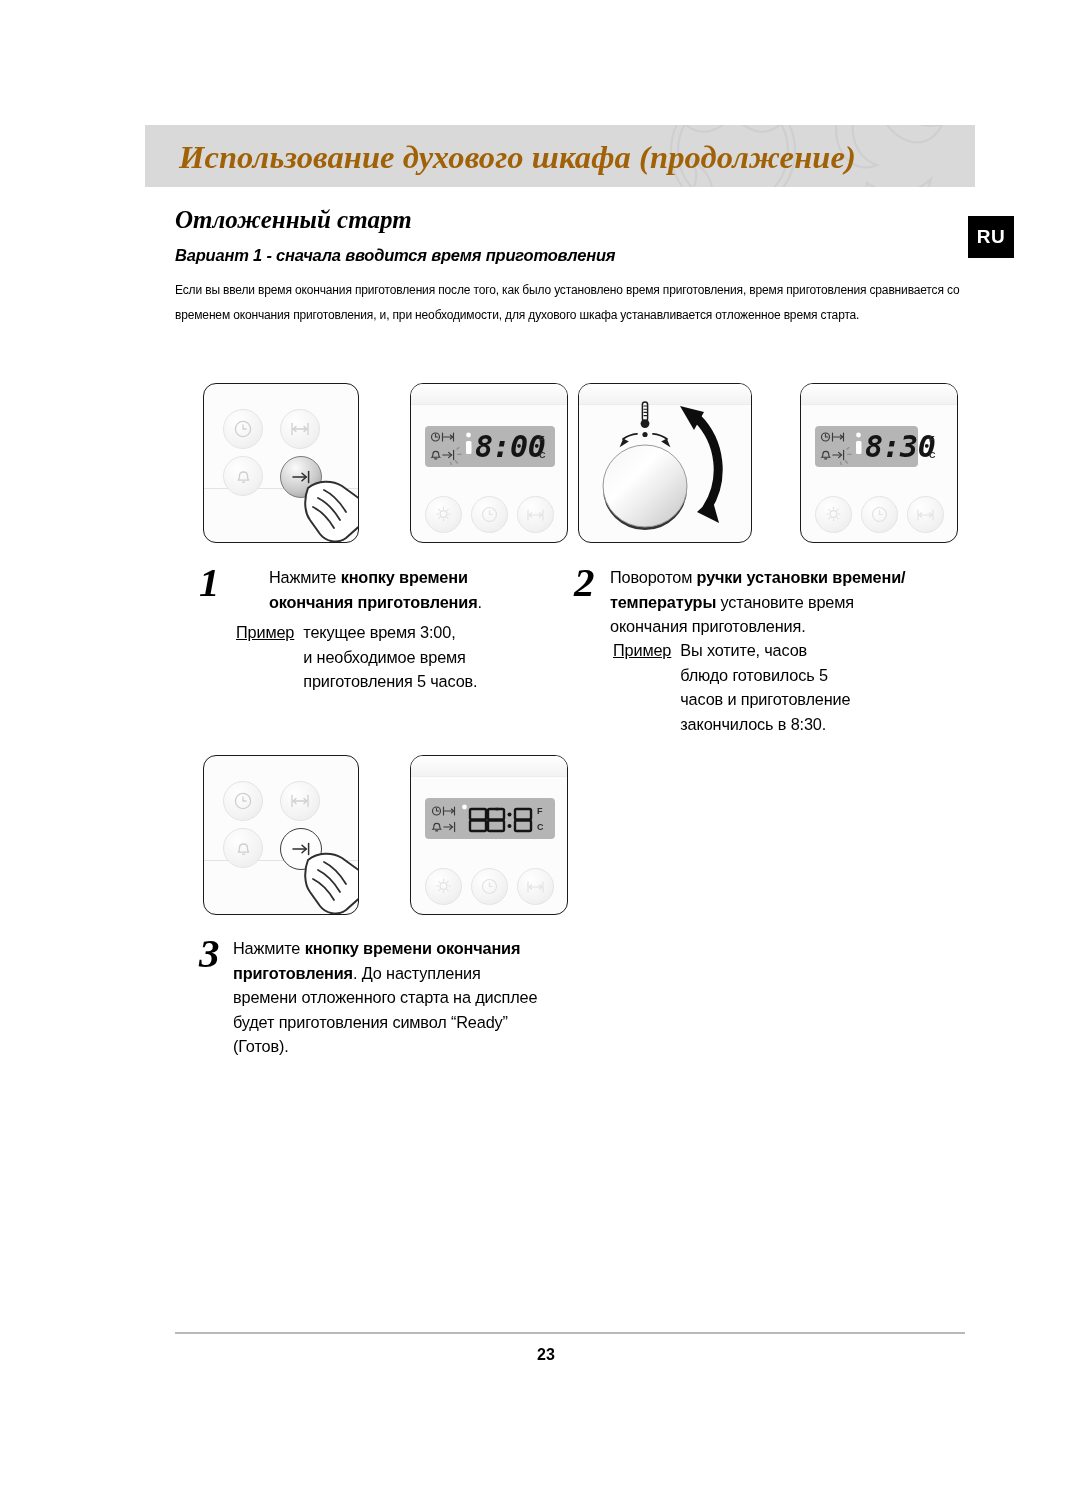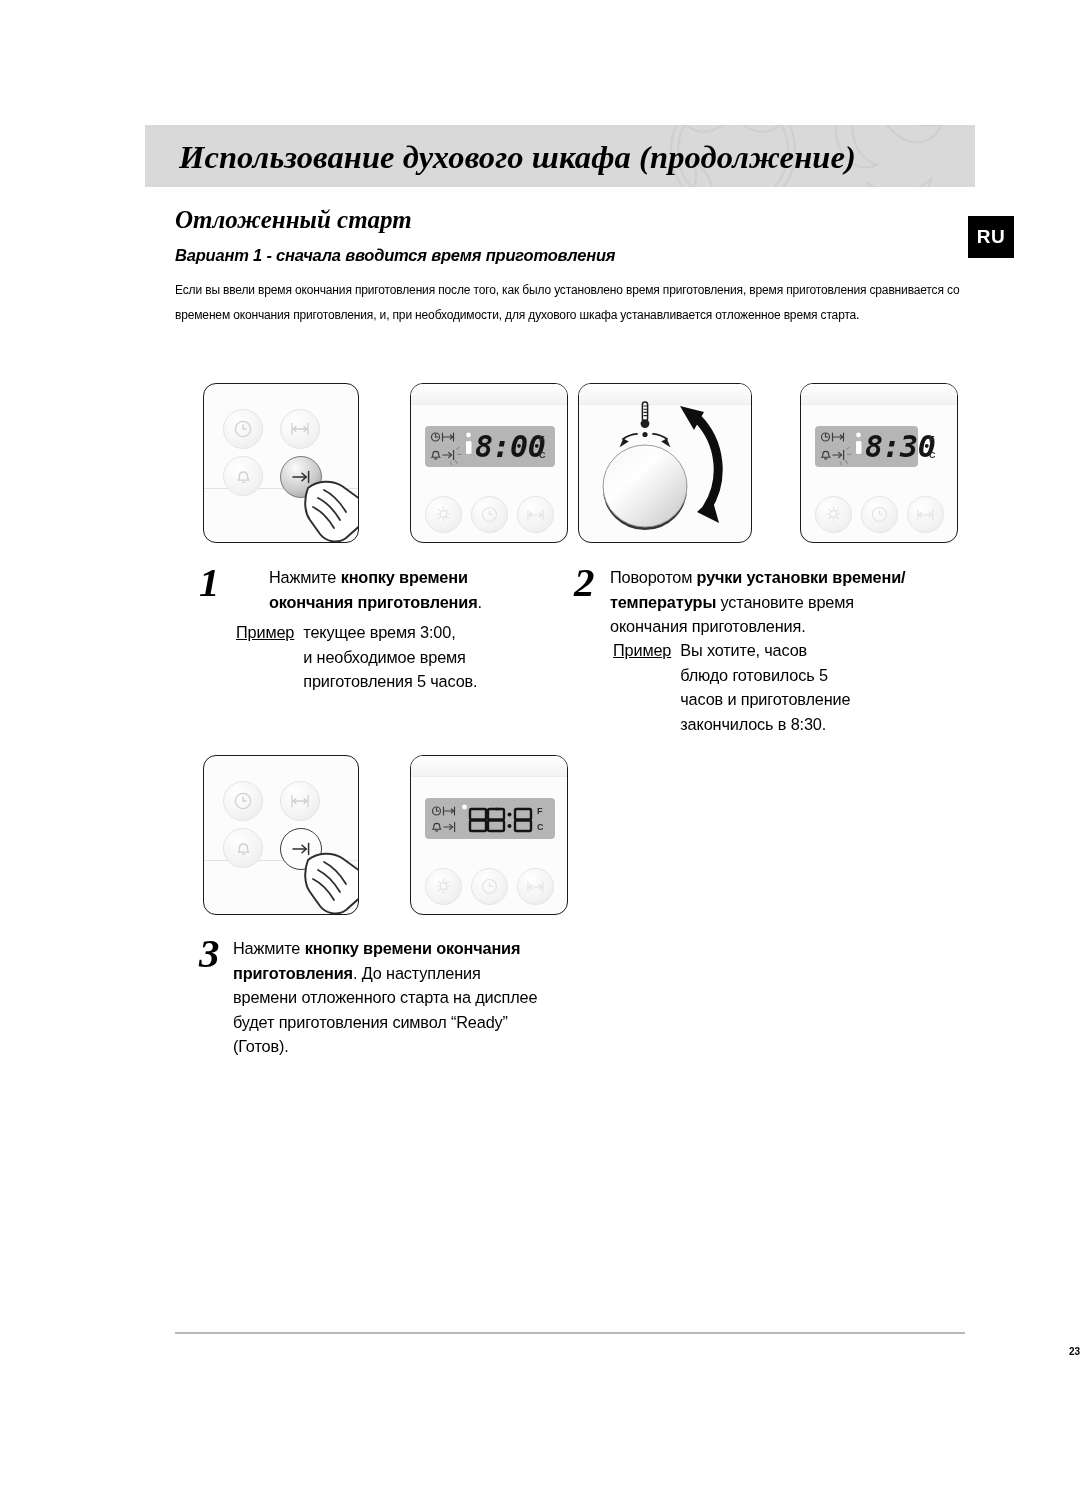--- a/index.html
+++ b/index.html
@@ -23,21 +23,21 @@
     position:absolute;right:30px;top:-46px;width:330px;height:155px;
     opacity:.5;
   }
   .header-title{
     position:absolute;left:145px;top:131px;width:830px;height:52px;
     display:flex;align-items:center;
     padding-left:34px;box-sizing:border-box;
     font-family:"Liberation Serif", serif;
     font-style:italic;font-weight:bold;
     font-size:32.5px;letter-spacing:.1px;
-    color:#000000;
+    color:#a16207;
     white-space:nowrap;
   }
 
   
   .ru-badge{
     position:absolute;left:968px;top:216px;width:46px;height:42px;
     background:#000;color:#fff;
     display:flex;align-items:center;justify-content:center;
     font-size:19px;font-weight:bold;letter-spacing:.5px;
   }
@@ -134,21 +134,21 @@
   }
   .example-body{margin-left:9px;}
 
   
   .footer-rule{
     position:absolute;left:175px;top:1332px;width:790px;height:2px;
     background:#b9b9b9;
   }
   .page-number{
     position:absolute;left:12px;right:0;top:1346px;
-    text-align:right;font-size:10px;font-weight:bold;
+    text-align:center;font-size:16px;font-weight:bold;
   }
 </style>
 </head>
 <body>
 
 <div class="page">
 
   <div class="header-band">
     <svg class="header-watermark" viewBox="0 0 330 155">
       <g fill="none" stroke="#c6c6c6" stroke-width="2.2">

